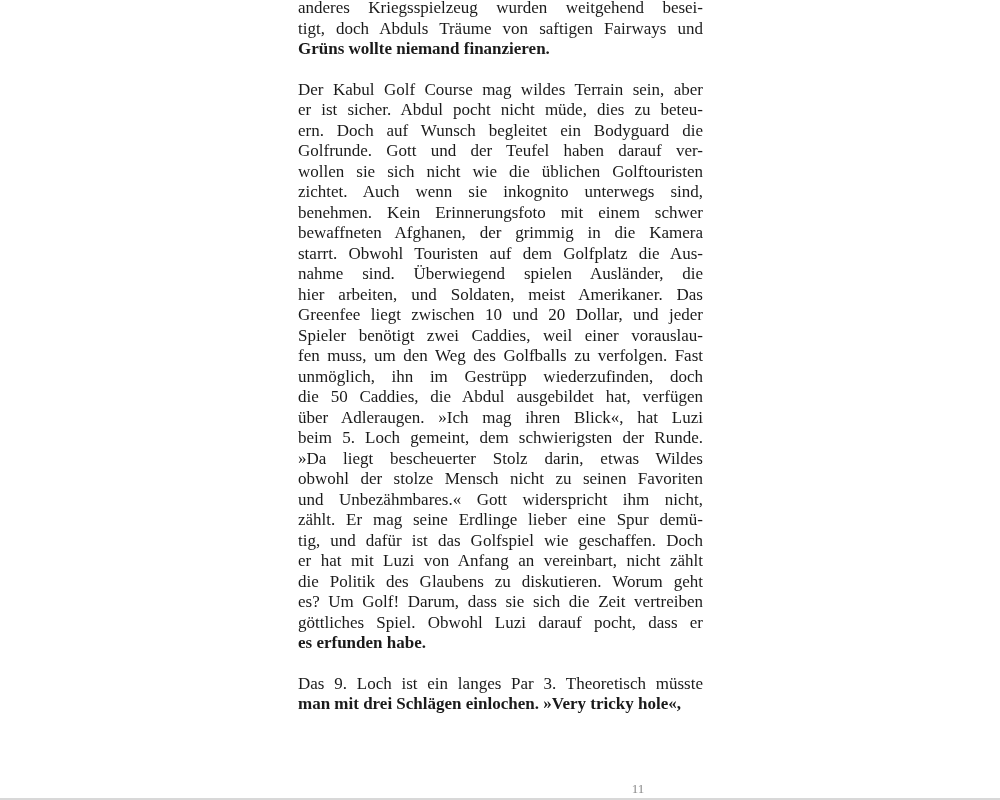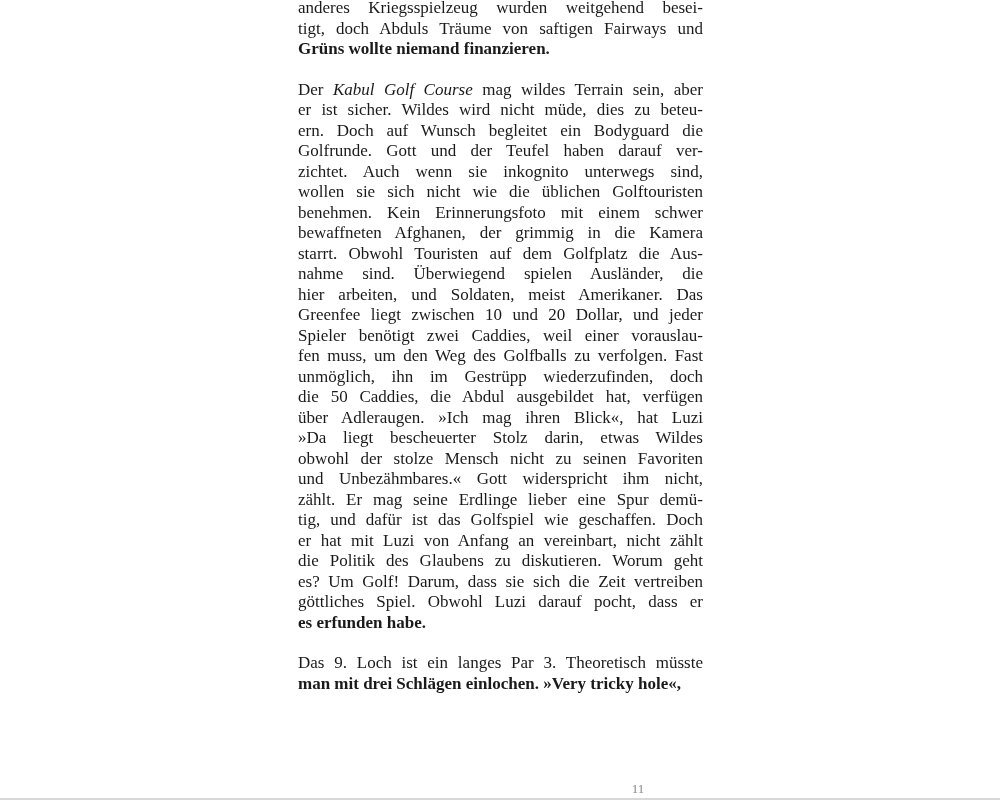--- a/index.html
+++ b/index.html
@@ -40,21 +40,20 @@
     text-align-last:justify;
     -moz-text-align-last:justify;
     white-space:normal;
   }
   .line.last{
     text-align-last:left;
     font-weight:bold;
     -moz-text-align-last:left;
   }
   .italic{
-    font-style:italic;
     margin-top:25px;
   }
   .page-number{
     position:absolute;
     left:620px;
     top:781px;
     width:36px;
     text-align:center;
     font-size:13px;
     color:var(--pagenum-color);
@@ -73,36 +72,37 @@
 
 <div class="book-page">
   <div class="text-block" id="text-block">
       <div class="paragraph">
         <div class="line"><span>anderes Kriegsspielzeug wurden weitgehend besei-</span></div>
         <div class="line"><span>tigt, doch Abduls Träume von saftigen Fairways und</span></div>
         <div class="line last"><span>Grüns wollte niemand finanzieren.</span></div>
       </div>
       <div class="paragraph">
         <div class="line"><span>Der </span><span class="italic">Kabul Golf Course</span><span> mag wildes Terrain sein, aber</span></div>
-        <div class="line"><span>er ist sicher. Wildes wird nicht müde, dies zu beteu-</span></div>
+        <div class="line"><span>er ist sicher. Abdul pocht nicht müde, dies zu beteu-</span></div>
         <div class="line"><span>ern. Doch auf Wunsch begleitet ein Bodyguard die</span></div>
         <div class="line"><span>Golfrunde. Gott und der Teufel haben darauf ver-</span></div>
+        <div class="line"><span>wollen sie sich nicht wie die üblichen Golftouristen</span></div>
         <div class="line"><span>zichtet. Auch wenn sie inkognito unterwegs sind,</span></div>
-        <div class="line"><span>wollen sie sich nicht wie die üblichen Golftouristen</span></div>
         <div class="line"><span>benehmen. Kein Erinnerungsfoto mit einem schwer</span></div>
         <div class="line"><span>bewaffneten Afghanen, der grimmig in die Kamera</span></div>
         <div class="line"><span>starrt. Obwohl Touristen auf dem Golfplatz die Aus-</span></div>
         <div class="line"><span>nahme sind. Überwiegend spielen Ausländer, die</span></div>
         <div class="line"><span>hier arbeiten, und Soldaten, meist Amerikaner. Das</span></div>
         <div class="line"><span>Greenfee liegt zwischen 10 und 20 Dollar, und jeder</span></div>
         <div class="line"><span>Spieler benötigt zwei Caddies, weil einer vorauslau-</span></div>
         <div class="line"><span>fen muss, um den Weg des Golfballs zu verfolgen. Fast</span></div>
         <div class="line"><span>unmöglich, ihn im Gestrüpp wiederzufinden, doch</span></div>
         <div class="line"><span>die 50 Caddies, die Abdul ausgebildet hat, verfügen</span></div>
         <div class="line"><span>über Adleraugen. »Ich mag ihren Blick«, hat Luzi</span></div>
+        <div class="line"><span>beim 5. Loch gemeint, dem schwierigsten der Runde.</span></div>
         <div class="line"><span>»Da liegt bescheuerter Stolz darin, etwas Wildes</span></div>
         <div class="line"><span>obwohl der stolze Mensch nicht zu seinen Favoriten</span></div>
         <div class="line"><span>und Unbezähmbares.« Gott widerspricht ihm nicht,</span></div>
         <div class="line"><span>zählt. Er mag seine Erdlinge lieber eine Spur demü-</span></div>
         <div class="line"><span>tig, und dafür ist das Golfspiel wie geschaffen. Doch</span></div>
         <div class="line"><span>er hat mit Luzi von Anfang an vereinbart, nicht zählt</span></div>
         <div class="line"><span>die Politik des Glaubens zu diskutieren. Worum geht</span></div>
         <div class="line"><span>es? Um Golf! Darum, dass sie sich die Zeit vertreiben</span></div>
         <div class="line"><span>göttliches Spiel. Obwohl Luzi darauf pocht, dass er</span></div>
         <div class="line last"><span>es erfunden habe.</span></div>

